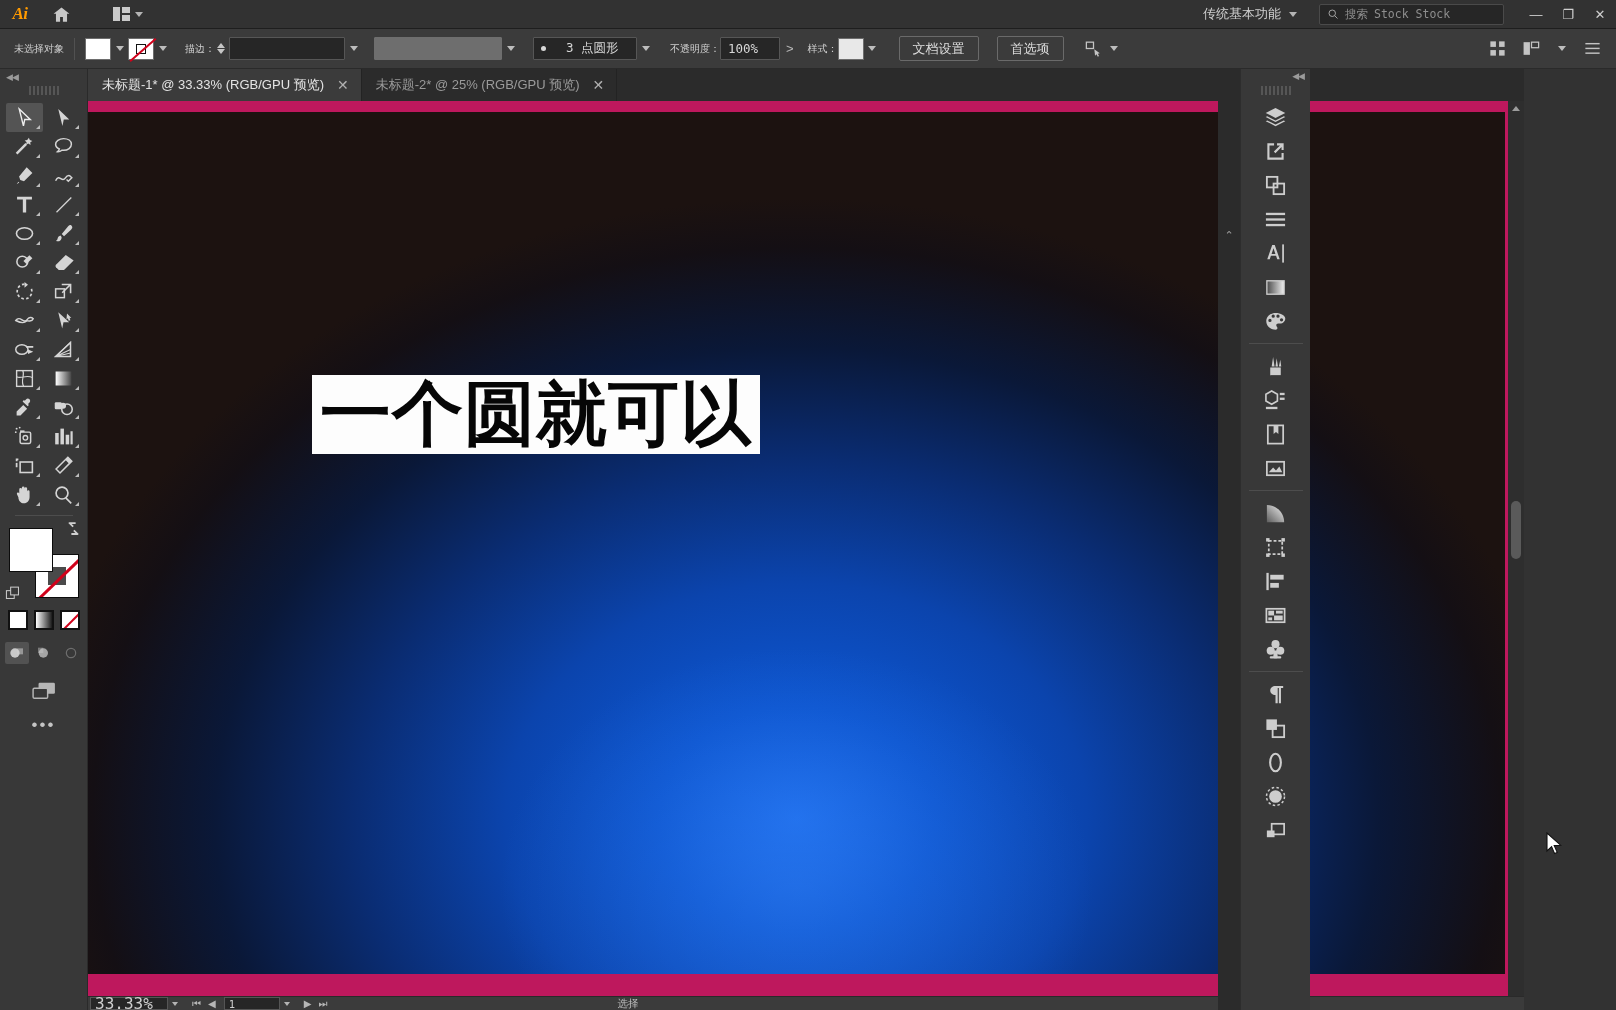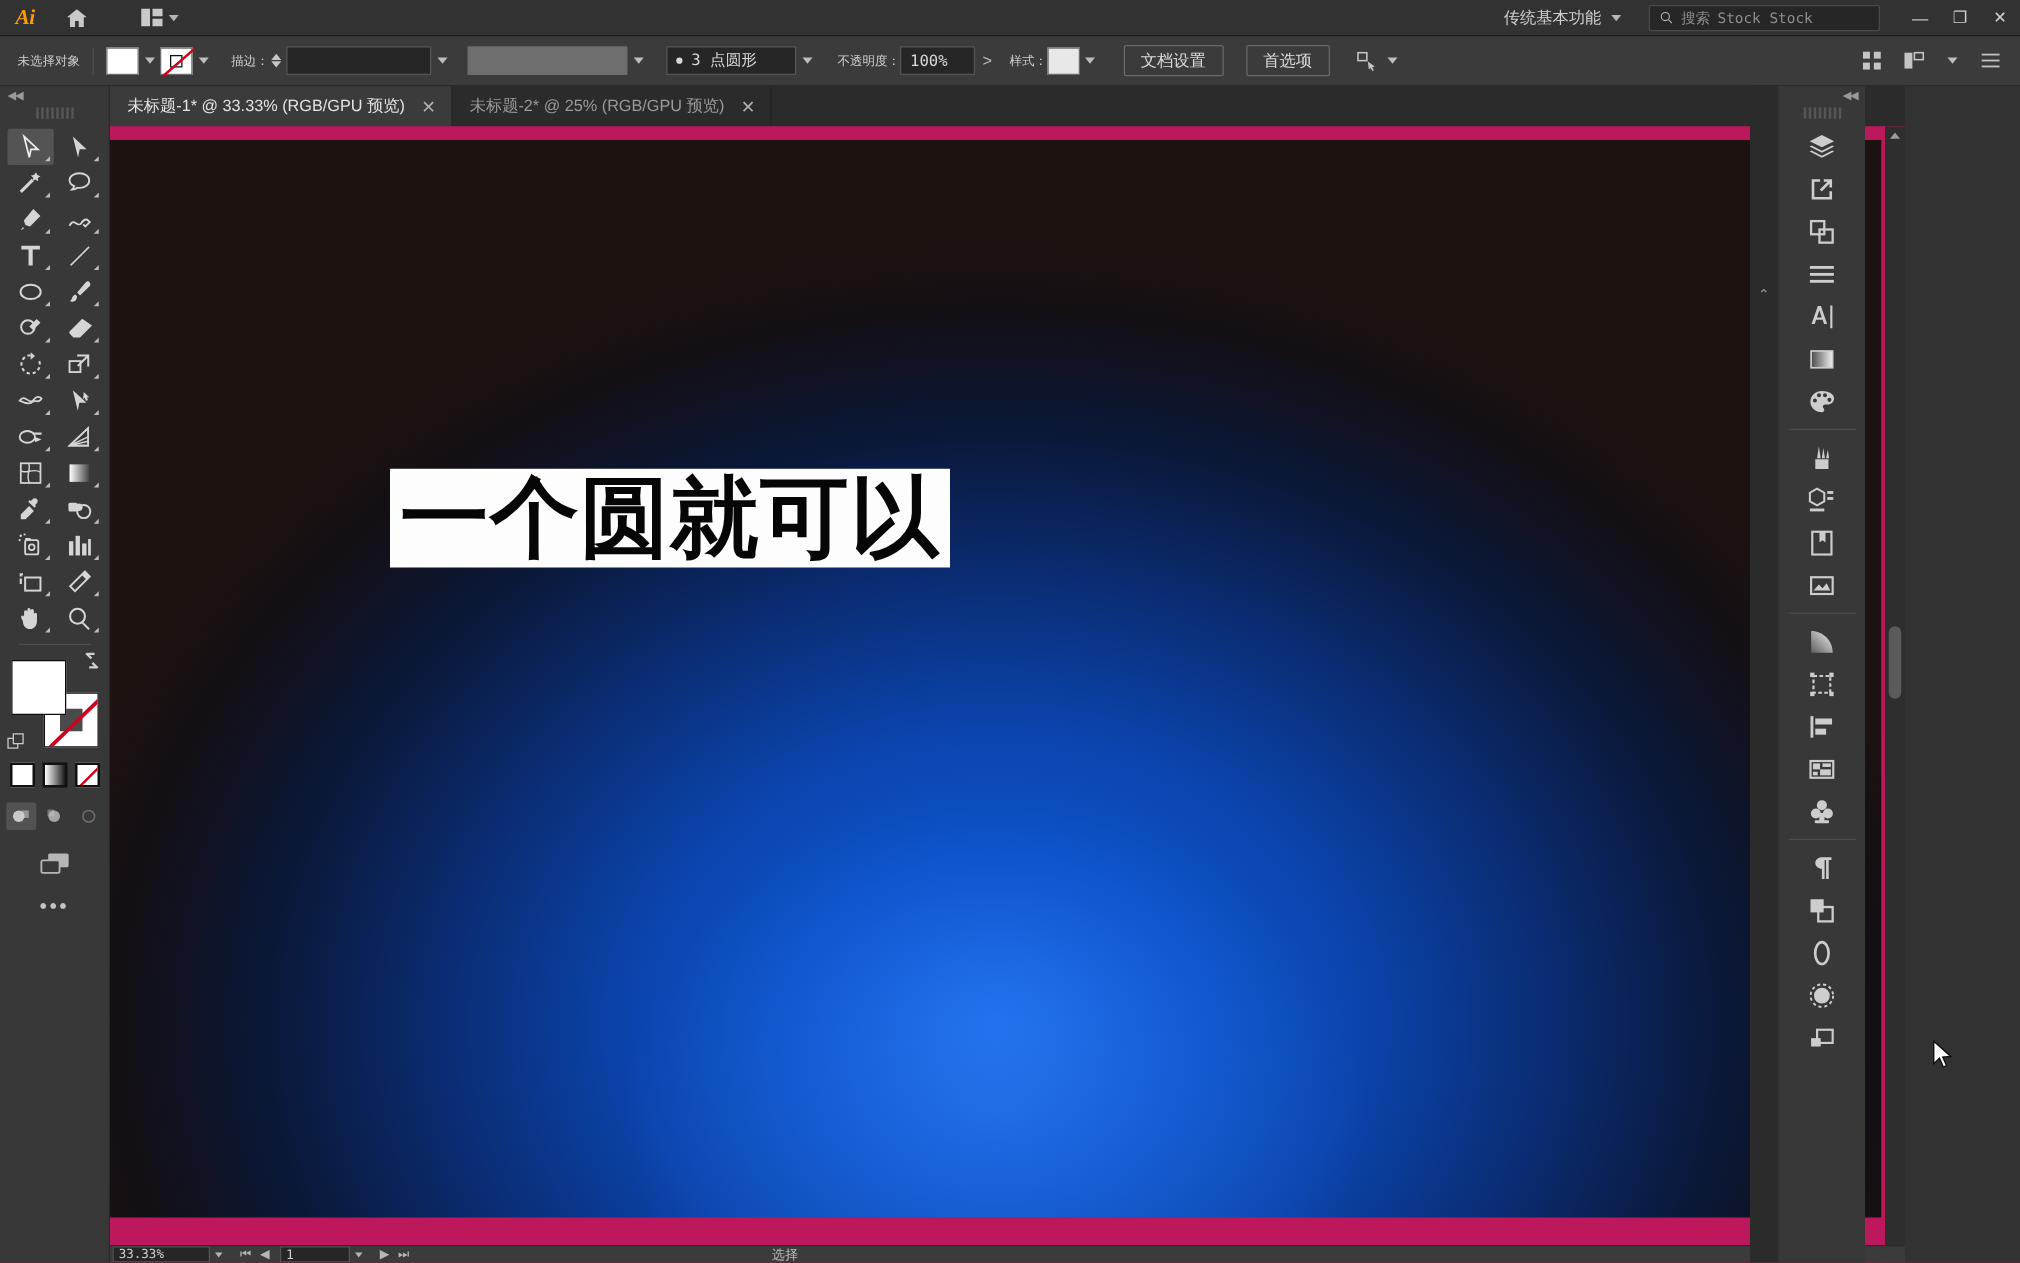--- a/index.html
+++ b/index.html
@@ -4,21 +4,21 @@
 <title>Adobe Illustrator</title>
 <style>
   * { box-sizing: border-box; margin: 0; padding: 0; }
   html, body {
     width: 1616px; height: 1010px;
     overflow: hidden;
     background: #323232;
     font-family: "Liberation Sans", "DejaVu Sans", sans-serif;
     -webkit-font-smoothing: antialiased;
   }
-  #app { position: relative; width: 1492px; height: 1010px; }
+  #app { position: relative; width: 1310px; height: 1010px; }
 
   
   .menubar {
     position: absolute; top: 0; left: 0; width: 1616px; height: 29px;
     background: #323232;
     display: flex; align-items: center;
     border-bottom: 1px solid #1e1e1e;
   }
   .ai-logo {
     width: 40px; height: 29px; display: flex; align-items: center; justify-content: center;
@@ -91,21 +91,21 @@
     font-family: "DejaVu Sans Mono", monospace; cursor: text;
   }
   .cb-field.wide { width: 116px; }
   .cb-field.profile { width: 128px; background: #6e6e6e; border: 1px solid #6e6e6e; }
   .cb-field.opacity { width: 60px; }
   .cb-btn {
     height: 25px; padding: 0 13px; display: flex; align-items: center; justify-content: center;
     border: 1px solid #6a6a6a; border-radius: 2px; background: #3b3b3b;
     color: #dcdcdc; font-size: 13px; white-space: nowrap; cursor: pointer;
   }
-  .brush-pill { display: flex; align-items: center; gap: 7px; }
+  .brush-pill { display: flex; align-items: center; gap: 20px; }
   .dot { width: 5px; height: 5px; border-radius: 50%; background: #d8d8d8; }
   .cb-right { margin-left: auto; display: flex; align-items: center; padding-right: 12px; gap: 10px; }
   .icon-btn { width: 24px; height: 24px; display: flex; align-items: center; justify-content: center; cursor: pointer; }
   .icon-btn svg { fill: #c4c4c4; }
   .gt-arrow { color: #b9b9b9; font-size: 13px; padding: 0 6px; cursor: pointer; }
 
   
   .tabbar {
     position: absolute; top: 69px; left: 88px; width: 1436px; height: 32px;
     background: #2b2b2b; display: flex; align-items: center;
@@ -227,21 +227,21 @@
   }
 
   
   .statusbar {
     position: absolute; left: 88px; bottom: 0; width: 1436px; height: 14px;
     background: #3b3b3b; display: flex; align-items: center; overflow: hidden;
     border-top: 1px solid #2a2a2a;
   }
   .sb-zoom {
     width: 78px; height: 13px; background: #262626; border: 1px solid #555;
-    color: #cfcfcf; font-size: 10px; font-family: "DejaVu Sans Mono", monospace;
+    color: #cfcfcf; font-size: 16px; font-family: "DejaVu Sans Mono", monospace;
     display: flex; align-items: center; padding-left: 4px; margin-left: 2px; cursor: text;
   }
   .sb-caret { width: 14px; display: flex; justify-content: center; cursor: pointer; }
   .sb-caret::after { content: ""; width: 0; height: 0; border-left: 3.5px solid transparent; border-right: 3.5px solid transparent; border-top: 4px solid #b4b4b4; }
   .sb-nav { display: flex; align-items: center; gap: 7px; margin-left: 10px; }
   .sb-nav span { color: #b6b6b6; font-size: 10px; cursor: pointer; line-height: 1; }
   .sb-page {
     width: 56px; height: 13px; background: #262626; border: 1px solid #555;
     color: #cfcfcf; font-size: 10.5px; font-family: "DejaVu Sans Mono", monospace;
     display: flex; align-items: center; padding-left: 4px; margin-left: 8px; cursor: text;

